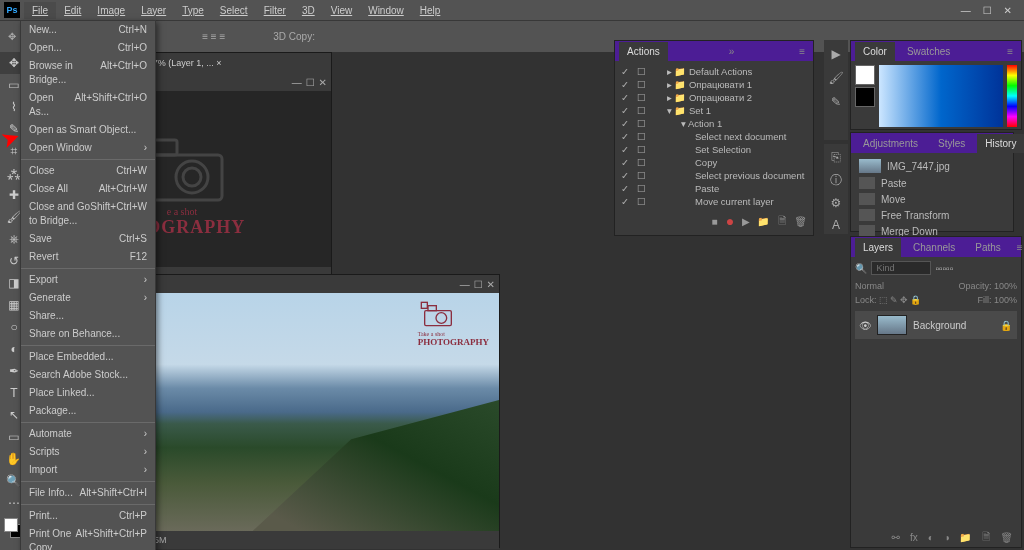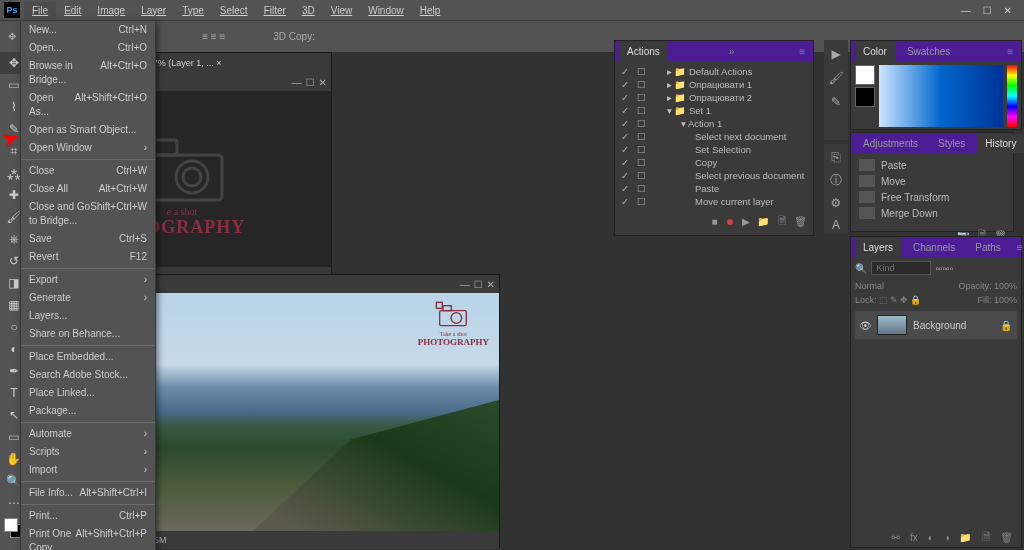--- a/index.html
+++ b/index.html
@@ -29,21 +29,21 @@
 .doc-window .tabstrip{height:20px;background:#3a3a3a;display:flex;align-items:center;padding:0 8px;font-size:9px;color:#ccc}
 .doc-window .canvas{position:relative;background:#262626;overflow:hidden}
 .checker{background-image:linear-gradient(45deg,#ccc 25%,transparent 25%,transparent 75%,#ccc 75%),linear-gradient(45deg,#ccc 25%,#fff 25%,#fff 75%,#ccc 75%);background-size:14px 14px;background-position:0 0,7px 7px}
 .logo1{position:absolute;inset:0;display:flex;flex-direction:column;align-items:center;justify-content:center}
 .camera-svg{width:120px;height:90px}
 .logo1 .t1{font-family:cursive;color:#8b2e3f;font-size:10px;margin-top:-4px}
 .logo1 .t2{font-family:serif;color:#8b2e3f;font-size:18px;font-weight:bold;letter-spacing:1px}
 .statusbar{height:18px;background:#3a3a3a;display:flex;align-items:center;padding:0 8px;font-size:9px;color:#aaa;gap:16px}
 .photo{position:relative;width:100%;height:100%;background:linear-gradient(to bottom,#b8d4e8 0%,#c5d9e8 30%,#6b8ba8 40%,#4a6a8a 50%,#3a5a4a 55%,#2a4a2a 65%,#4a5a3a 80%,#6a6a5a 100%)}
 .photo::after{content:"";position:absolute;right:0;top:45%;width:55%;height:55%;background:linear-gradient(to bottom left,#2a4a2a,#1a3a1a 40%,#5a5a4a 90%);clip-path:polygon(0 100%,100% 100%,100% 0,40% 30%)}
-.mini-logo{position:absolute;top:6px;right:10px;text-align:center;z-index:2}
+.mini-logo{position:absolute;top:6px;right:10px;text-align:left;z-index:2}
 .mini-logo svg{width:40px;height:30px}
 .mini-logo .mt1{font-family:cursive;color:#8b2e3f;font-size:6px}
 .mini-logo .mt2{font-family:serif;color:#8b2e3f;font-size:9px;font-weight:bold}
 .panel-group{position:absolute;background:#3a3a3a;border:1px solid #222}
 .panel-tabs{height:20px;background:#4c1d95;display:flex;align-items:center;padding:0 4px;gap:4px}
 .panel-tabs .ptab{padding:4px 8px;font-size:10px;color:#999}
 .panel-tabs .ptab.active{background:#3a3a3a;color:#ddd}
 .panel-tabs .dots{margin-left:auto;color:#888;padding:0 4px}
 .panel-body{padding:4px;font-size:10px;color:#bbb}
 .actions-list .arow{display:flex;align-items:center;gap:4px;padding:1px 2px;font-size:9.5px}
@@ -185,21 +185,21 @@
     <div class="sep"></div>
     <div class="drow arrow">
       <span>Export</span>
       <span></span>
     </div>
     <div class="drow arrow">
       <span>Generate</span>
       <span></span>
     </div>
     <div class="drow">
-      <span>Layers...</span>
+      <span>Share...</span>
       <span></span>
     </div>
     <div class="drow">
       <span>Share on Behance...</span>
       <span></span>
     </div>
     <div class="sep"></div>
     <div class="drow">
       <span>Place Embedded...</span>
       <span></span>
@@ -412,20 +412,24 @@
 
 <div class="panel-group" style="left:850px;top:132px;width:164px;height:100px">
   <div class="panel-tabs">
     <div class="ptab">Adjustments</div>
     <div class="ptab">Styles</div>
     <div class="ptab active">History</div>
 
   </div>
   <div class="panel-body history-list" id="history-rows">
       <div class="hrow">
+        <div class="thumb"></div>
+        <span>IMG_7447.jpg</span>
+      </div>
+      <div class="hrow">
         <div class="hicon"></div>
         <span>Paste</span>
       </div>
       <div class="hrow">
         <div class="hicon"></div>
         <span>Move</span>
       </div>
       <div class="hrow">
         <div class="hicon"></div>
         <span>Free Transform</span>

